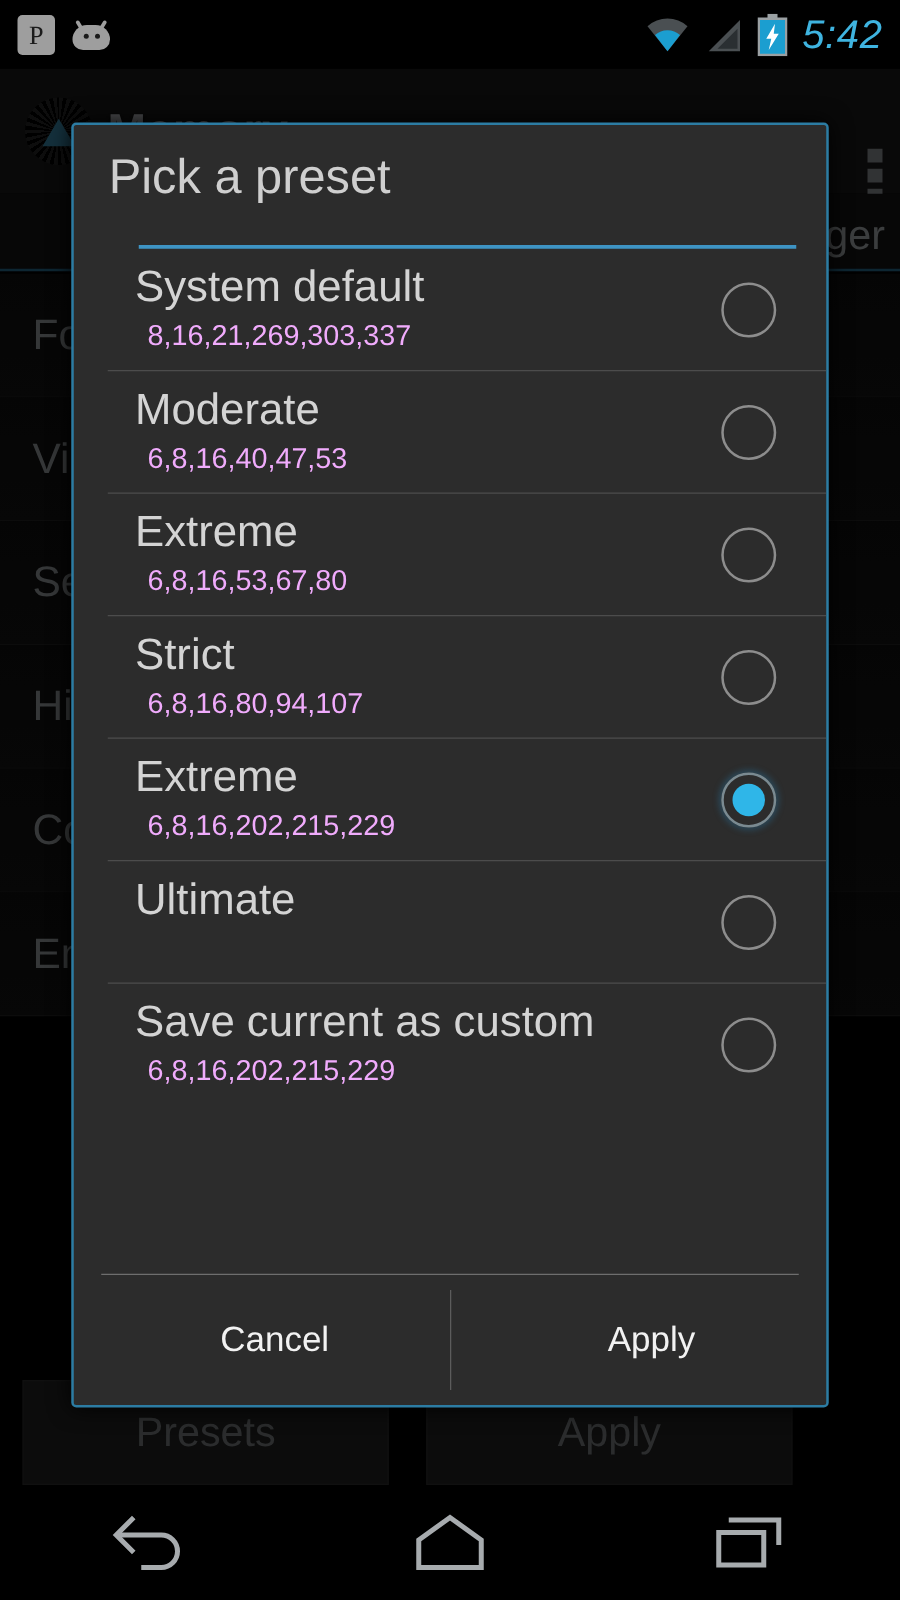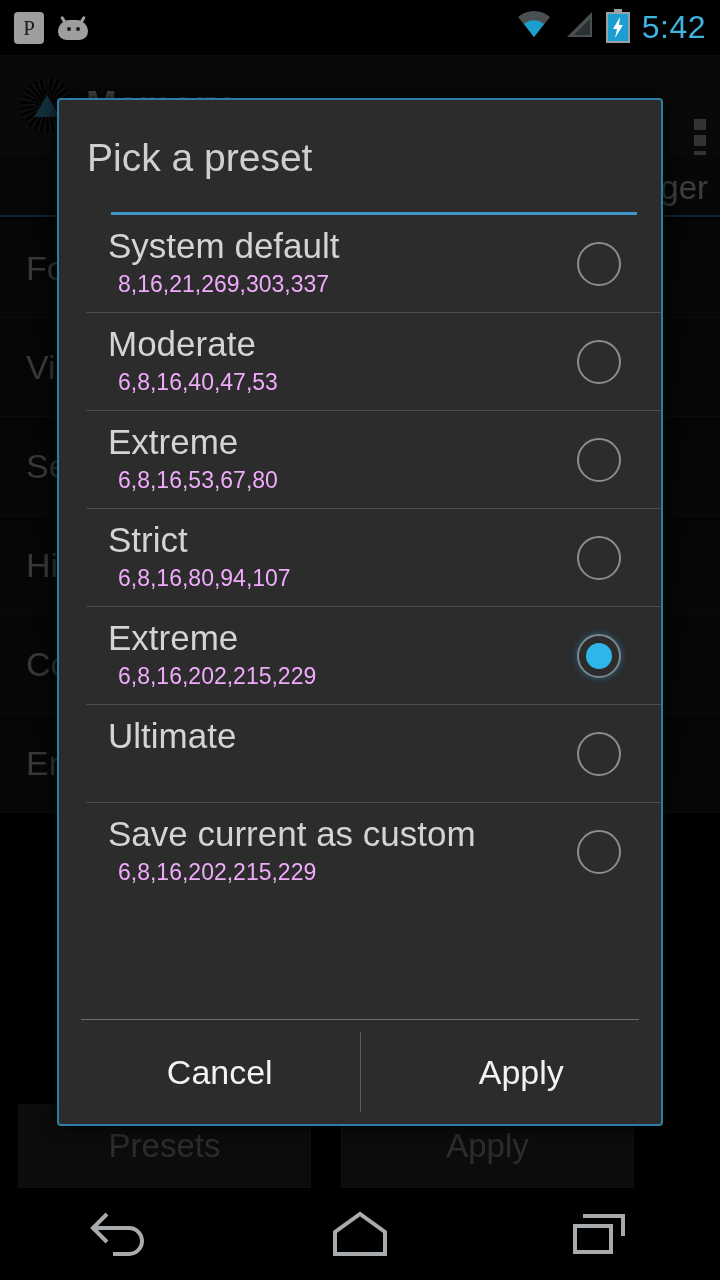--- a/index.html
+++ b/index.html
@@ -10,21 +10,21 @@
     overflow:hidden;
   }
   #screen { position:relative; width:720px; height:1280px; background:#000; }
 
   
   #status-bar {
     position:absolute; top:0; left:0; width:720px; height:55px;
     background:#000; display:flex; align-items:center; padding:0 14px;
   }
   .sb-left { display:flex; align-items:center; gap:12px; }
-  .sb-right { margin-left:auto; display:flex; align-items:flex-start; gap:12px; }
+  .sb-right { margin-left:auto; display:flex; align-items:center; gap:12px;font-style:italic; }
   .notif-p {
     width:30px; height:32px; background:#9e9e9e; border-radius:4px;
     color:#1b1b1b; font-size:21px; line-height:32px; text-align:center;
     font-family:"Liberation Serif", serif;
   }
   .droid { position:relative; width:34px; height:24px; }
   .droid .head {
     position:absolute; left:2px; top:4px; width:30px; height:20px;
     background:#9e9e9e; border-radius:15px 15px 11px 11px;
   }
@@ -114,21 +114,21 @@
   
   #dialog {
     position:absolute; left:57px; top:98px; width:606px; height:1028px;
     background:#2c2c2c;
     border:2px solid #2c7ca3;
     border-radius:4px;
     box-shadow:0 0 18px rgba(0,0,0,0.9);
     display:flex; flex-direction:column;
     overflow:hidden;
   }
-  .dlg-title-wrap { padding:36px 0 0 28px; }
+  .dlg-title-wrap { padding:20px 0 0 28px; }
   .dlg-title { color:#cfcfcf; font-size:39px; }
   .dlg-title-rule {
     height:3px; background:#3e94c4; margin:32px 24px 0 24px;
   }
   .dlg-list { flex:1; overflow:hidden;margin-left:27px; }
   .dlg-item {
     position:relative; height:98px; padding:8px 0 0 22px;
     border-bottom:1px solid #4c4c4c;
   }
   .dlg-item:first-child { border-top:none; }
@@ -146,21 +146,21 @@
   .radio.on:after {
     content:""; position:absolute; left:7px; top:7px;
     width:26px; height:26px; border-radius:50%; background:#2fb6e8;
   }
   .dlg-btnrule { height:1px; background:#6e6e6e; margin:0 22px; }
   .dlg-buttons {
     height:104px; display:flex; align-items:stretch;
   }
   .dlg-btn {
     flex:1; display:flex; align-items:center; justify-content:center;
-    color:#f2f2f2; font-size:34px; background:transparent;
+    color:#f2f2f2; font-size:28px; background:transparent;
     border:none; font-family:"Liberation Sans", sans-serif;padding-left:21px;
   }
   .btn-sep { width:1px; background:#5c5c5c; margin:12px 0; }
 
   
   #nav-bar {
     position:absolute; bottom:0; left:0; width:720px; height:92px;
     background:#000; display:flex; align-items:center;
   }
   .nav-btn { flex:1; display:flex; align-items:center; justify-content:center; }

